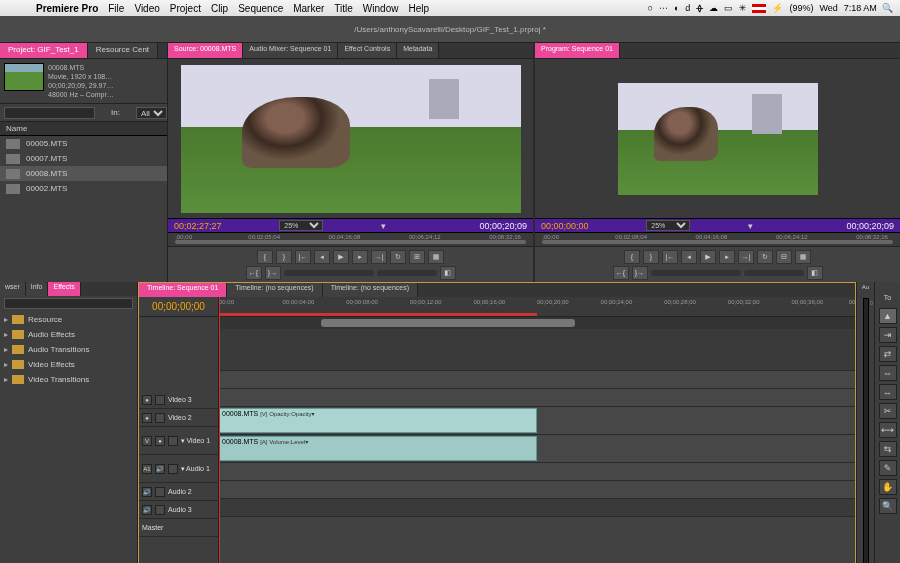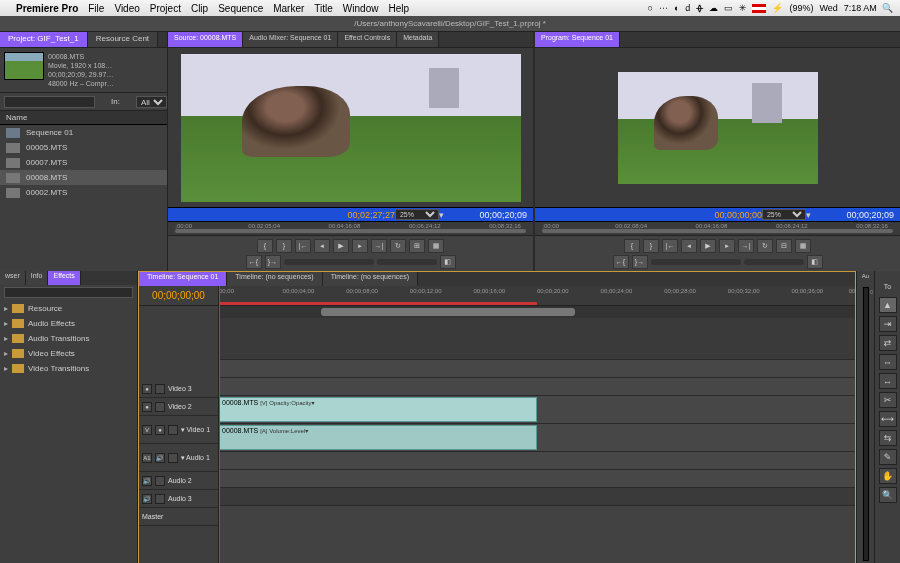--- a/index.html
+++ b/index.html
@@ -1,34 +1,34 @@
 <!DOCTYPE html>
 <html><head>
 <meta charset="utf-8">
 <style>
 * { margin: 0; padding: 0; box-sizing: border-box; font-family: "Lucida Grande", Arial, sans-serif; }
 body { width: 900px; height: 563px; background: #3a3a3a; color: #ccc; font-size: 9px; overflow: hidden; }
 
 
 .menubar { height: 16px; background: linear-gradient(#f5f5f5,#e0e0e0); display: flex; align-items: center; padding: 0 6px; color: #000; font-size: 10px; gap: 10px; }
 .menubar .apple { font-size: 12px; }
-.menubar .app-name { font-weight: bold; }
+.menubar .app-name { font-weight: bold; margin-left: 20px; }
 .menubar .spacer { flex: 1; }
 .menubar .tray { display: flex; gap: 6px; align-items: center; font-size: 9px; }
 .menubar .tray span { cursor: default; }
 
 
-.pathbar { height: 16px; background: #4a4a4a; display: flex; align-items: center; justify-content: center; font-size: 8px; color: #bbb; border-bottom: 1px solid #222; }
+.pathbar { height: 27px; background: #4a4a4a; display: flex; align-items: center; justify-content: center; font-size: 8px; color: #bbb; border-bottom: 1px solid #222; }
 
 
 .workspace { display: flex; height: 239px; }
 .project-panel { width: 168px; background: #3e3e3e; border-right: 1px solid #222; display: flex; flex-direction: column; }
 .project-tabs { height: 16px; background: #353535; display: flex; border-bottom: 1px solid #222; }
 .tab { padding: 2px 8px; font-size: 8px; background: #404040; border-right: 1px solid #222; color: #ccc; cursor: pointer; }
-.tab.active { background: #8b5cf6; color: #fff; }
+.tab.active { background: #ec4899; color: #fff; }
 .clip-info { display: flex; padding: 4px; gap: 4px; border-bottom: 1px solid #222; }
 .thumb { width: 40px; height: 28px; background: linear-gradient(#8ab 30%, #5a8f3a 30%); border: 1px solid #000; }
 .clip-meta { font-size: 7px; color: #bbb; line-height: 1.3; }
 .proj-row { height: 14px; display: flex; align-items: center; padding: 0 4px; font-size: 8px; border-bottom: 1px solid #2a2a2a; justify-content: space-between; }
 .search-row { height: 18px; display: flex; align-items: center; gap: 16px; padding: 2px 4px; border-bottom: 1px solid #222; }
 .search-row input { flex: 0 0 36px; background: #2a2a2a; border: 1px solid #555; color: #ccc; font-size: 8px; height: 12px; }
 .search-row .in-label { font-size: 8px; }
 .search-row select { background: #2a2a2a; border: 1px solid #555; color: #ccc; font-size: 8px; height: 12px; width: 50px; }
 .name-header { height: 14px; background: #333; padding: 2px 6px; font-size: 8px; border-bottom: 1px solid #000; }
 .list { flex: 1; overflow: hidden; }
@@ -41,21 +41,21 @@
 .monitors { flex: 1; display: flex; gap: 2px; background: #2a2a2a; }
 .monitor { flex: 1; background: #414141; display: flex; flex-direction: column; }
 .mon-tabs { height: 16px; background: #353535; display: flex; border-bottom: 1px solid #222; }
 .mon-tabs .tab { font-size: 7px; padding: 2px 6px; }
 .video-area { flex: 1; background: #3a3a3a; display: flex; align-items: center; justify-content: center; position: relative; }
 .video-frame { background: linear-gradient(to bottom, #d8d8e8 0%, #d8d8e8 42%, #4a7a2e 42%, #5a8f3a 100%); position: relative; }
 .source .video-frame { width: 340px; height: 148px; }
 .program .video-frame { width: 200px; height: 112px; }
 .subject { position: absolute; left: 18%; top: 22%; width: 32%; height: 48%; background: radial-gradient(ellipse at 40% 30%, #816051 20%, #3a2a20 40%, #6a5644 60%); border-radius: 50% 40% 20% 10%; }
 .building { position: absolute; right: 18%; top: 10%; width: 30px; height: 40px; background: #aab; }
-.tc-row { height: 14px; background: #1d4ed8; display: flex; align-items: center; justify-content: flex-end; padding: 0 6px; font-size: 9px; border-top: 1px solid #000; }
+.tc-row { height: 14px; background: #4c1d95; display: flex; align-items: center; justify-content: space-between; padding: 0 6px; font-size: 9px; border-top: 1px solid #000; }
 .tc-left { color: #f7a500; }
 .tc-right { color: #eee; margin-left: 36px; }
 .zoom-sel { background: #2a2a2a; border: 1px solid #555; color: #ccc; font-size: 7px; height: 11px; width: 44px; }
 .ruler { height: 14px; background: #3a3a3a; position: relative; border-top: 1px solid #000; }
 .ruler-tick { position: absolute; top: 1px; font-size: 6px; color: #999; }
 .ruler-bar { position: absolute; bottom: 2px; left: 2%; right: 2%; height: 4px; background: #666; border-radius: 2px; }
 .transport { height: 36px; background: #424242; display: flex; flex-direction: column; align-items: center; justify-content: center; gap: 2px; border-top: 1px solid #222; }
 .transport-row { display: flex; gap: 3px; align-items: center; }
 .tbtn { width: 16px; height: 14px; background: #555; border: 1px solid #333; color: #ccc; font-size: 7px; display: flex; align-items: center; justify-content: center; cursor: pointer; }
 .jog { width: 90px; height: 6px; background: #333; border-radius: 3px; }
@@ -163,24 +163,20 @@
       </div>
     </div>
     <div class="search-row">
       <input placeholder="" style="">
       <span class="in-label">In:</span>
       <select><option>All</option></select>
     </div>
     <div class="name-header">Name</div>
     <div class="list">
       <div class="list-item">
-          <div class="icon seq"></div>
-          <span>Sequence 01</span>
-        </div>
-      <div class="list-item">
           <div class="icon"></div>
           <span>00005.MTS</span>
         </div>
       <div class="list-item">
           <div class="icon"></div>
           <span>00007.MTS</span>
         </div>
       <div class="list-item selected">
           <div class="icon"></div>
           <span>00008.MTS</span>

